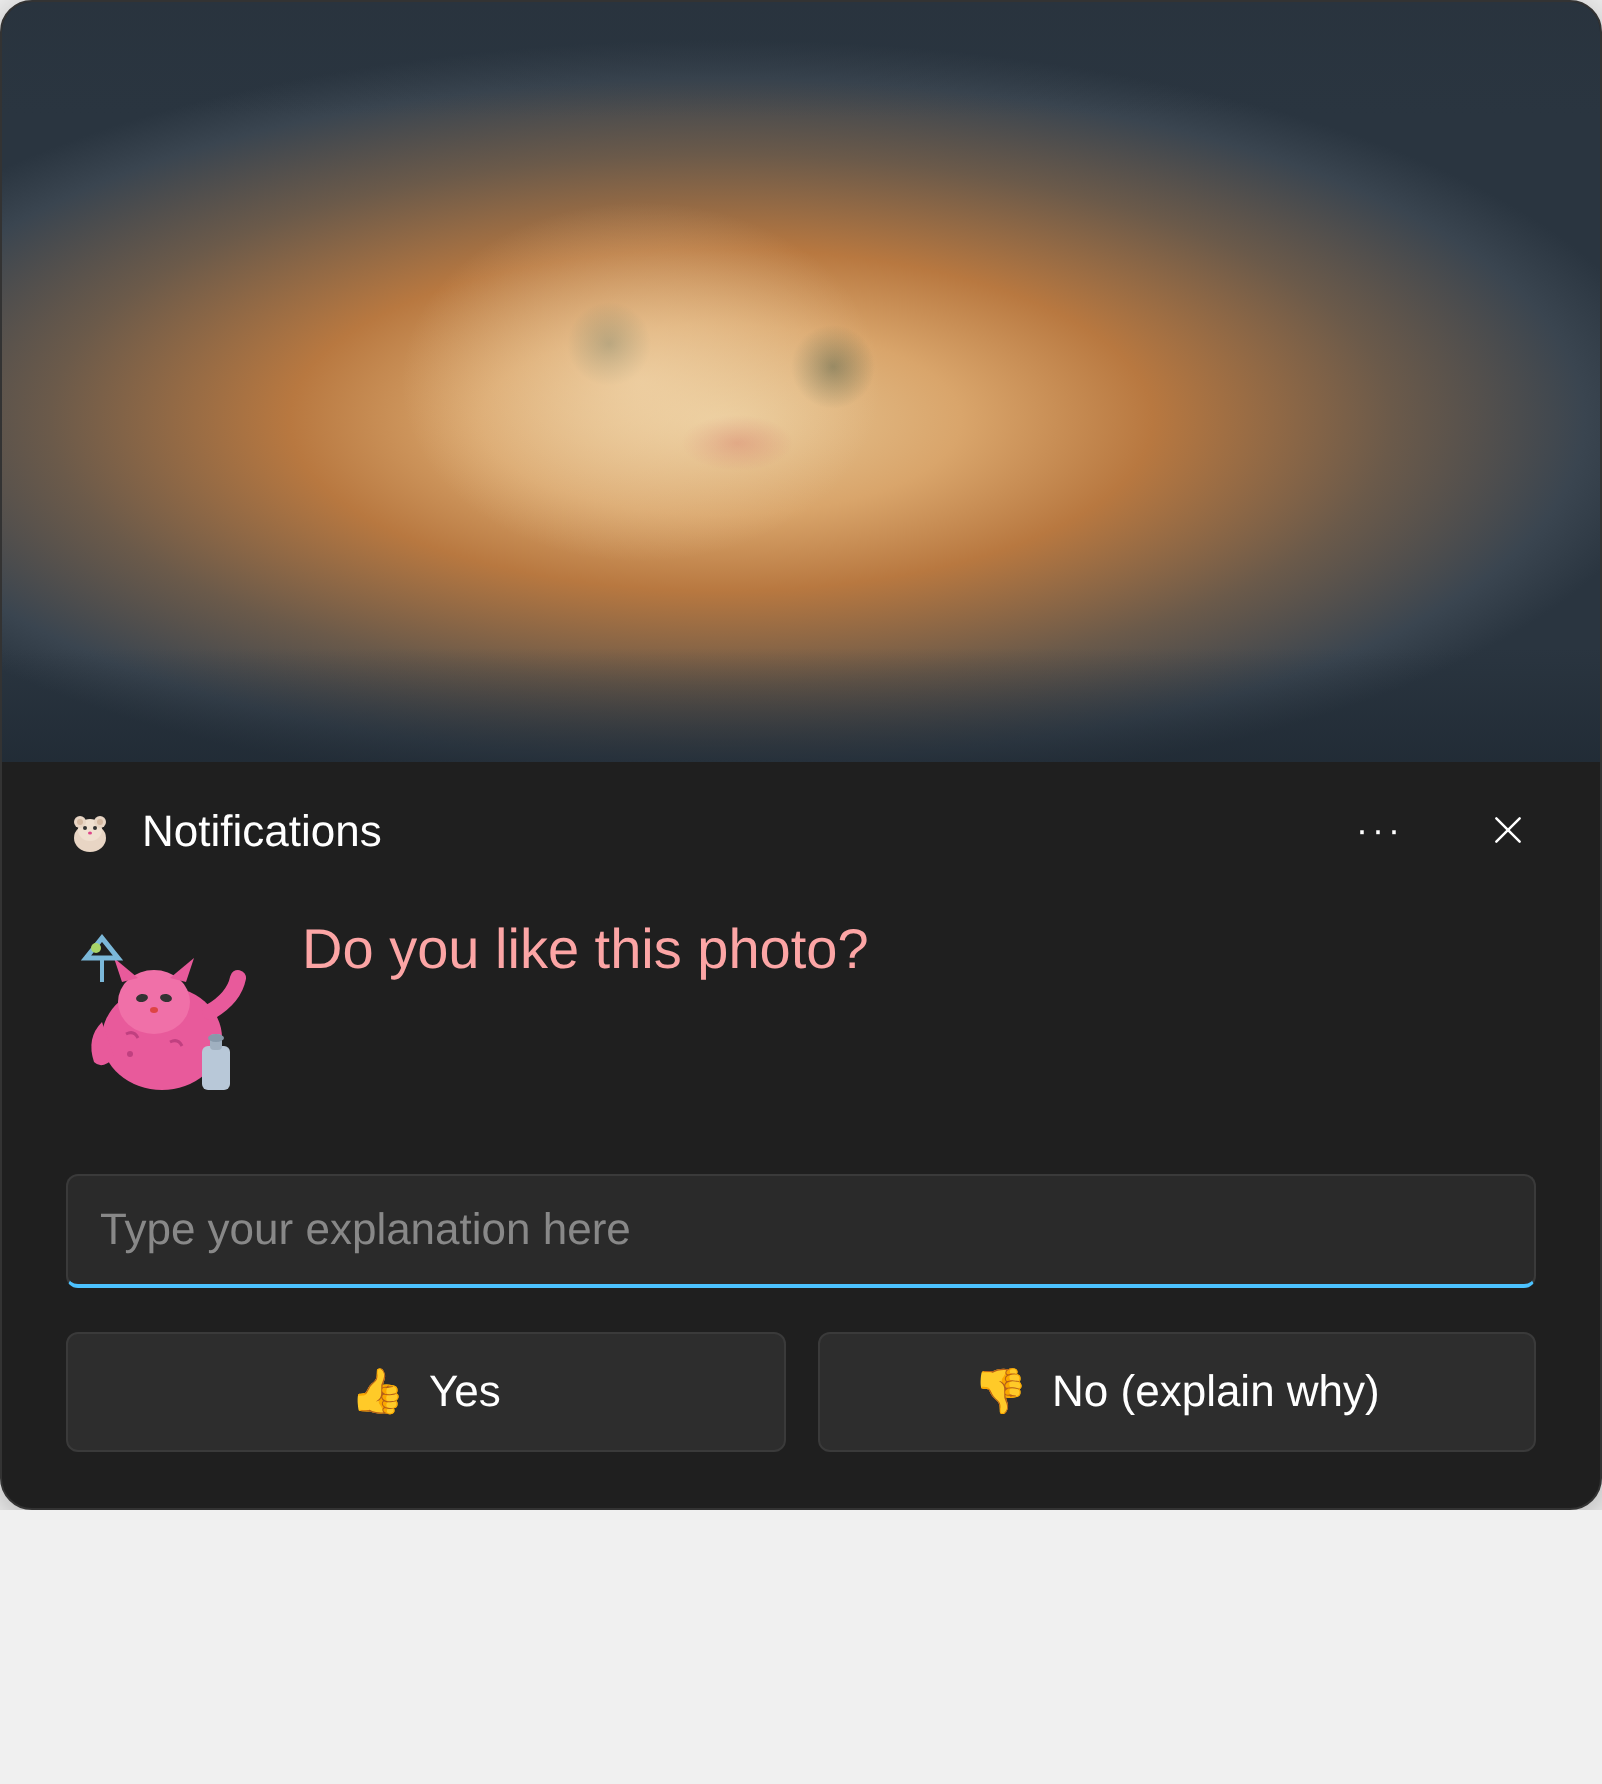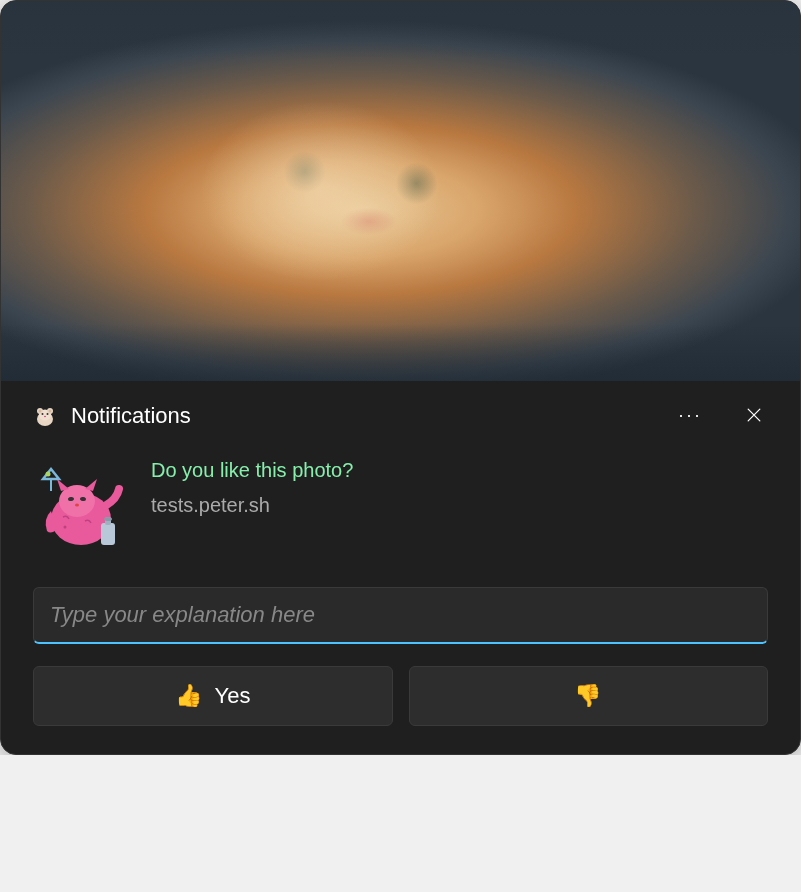--- a/index.html
+++ b/index.html
@@ -111,43 +111,41 @@
       flex: 1;
       padding-top: 2px;
     }
     .content-title {
       font-size: 28px;
       font-weight: 400;
       color: #fff;
       margin-bottom: 6px;
     }
     .content-message {
-      font-size: 20px;
-      color: #86efac;
-      font-weight: 400;
-      margin-bottom: 12px;
+      font-size: 28px;
+      color: #fca5a5;
+      font-weight: 400;
     }
     .content-source {
       font-size: 20px;
       color: #aaa;
       font-weight: 400;
     }
     .input-field {
       width: 100%;
       background: #2a2a2a;
       border: 1px solid #3a3a3a;
       border-bottom: 2px solid #4cc2ff;
       border-radius: 6px;
       padding: 14px 16px;
       font-size: 22px;
       color: #fff;
       font-family: inherit;
       margin-bottom: 22px;
       outline: none;
-      font-style: italic;
     }
     .input-field::placeholder {
       color: #888;
     }
     .button-row {
       display: flex;
       gap: 16px;
     }
     .action-button {
       flex: 1;
@@ -219,30 +217,30 @@
           <rect x="68" y="62" width="14" height="22" rx="3" fill="#b8c8d8"></rect>
           <rect x="72" y="56" width="6" height="8" rx="2" fill="#a0b0c0"></rect>
           <ellipse cx="75" cy="58" rx="4" ry="2" fill="#8899aa"></ellipse>
           <path d="M30 56 Q34 54 36 58" stroke="#c04080" stroke-width="1.5" fill="none"></path>
           <path d="M52 60 Q56 58 58 62" stroke="#c04080" stroke-width="1.5" fill="none"></path>
           <circle cx="32" cy="66" r="1.5" fill="#c04080"></circle>
         </svg>
       </span>
       <div class="content-text">
         <div class="content-message">Do you like this photo?</div>
-        <div class="content-source">tests.peter.sh</div>
       </div>
     </div>
 
     <input type="text" class="input-field" placeholder="Type your explanation here" style="">
 
     <div class="button-row">
       <button class="action-button">
         <span class="button-emoji">👍</span>
         <span>Yes</span>
       </button>
       <button class="action-button">
         <span class="button-emoji">👎</span>
+        <span>No (explain why)</span>
       </button>
     </div>
 
   </div>
 </div>
 
 </body></html>

